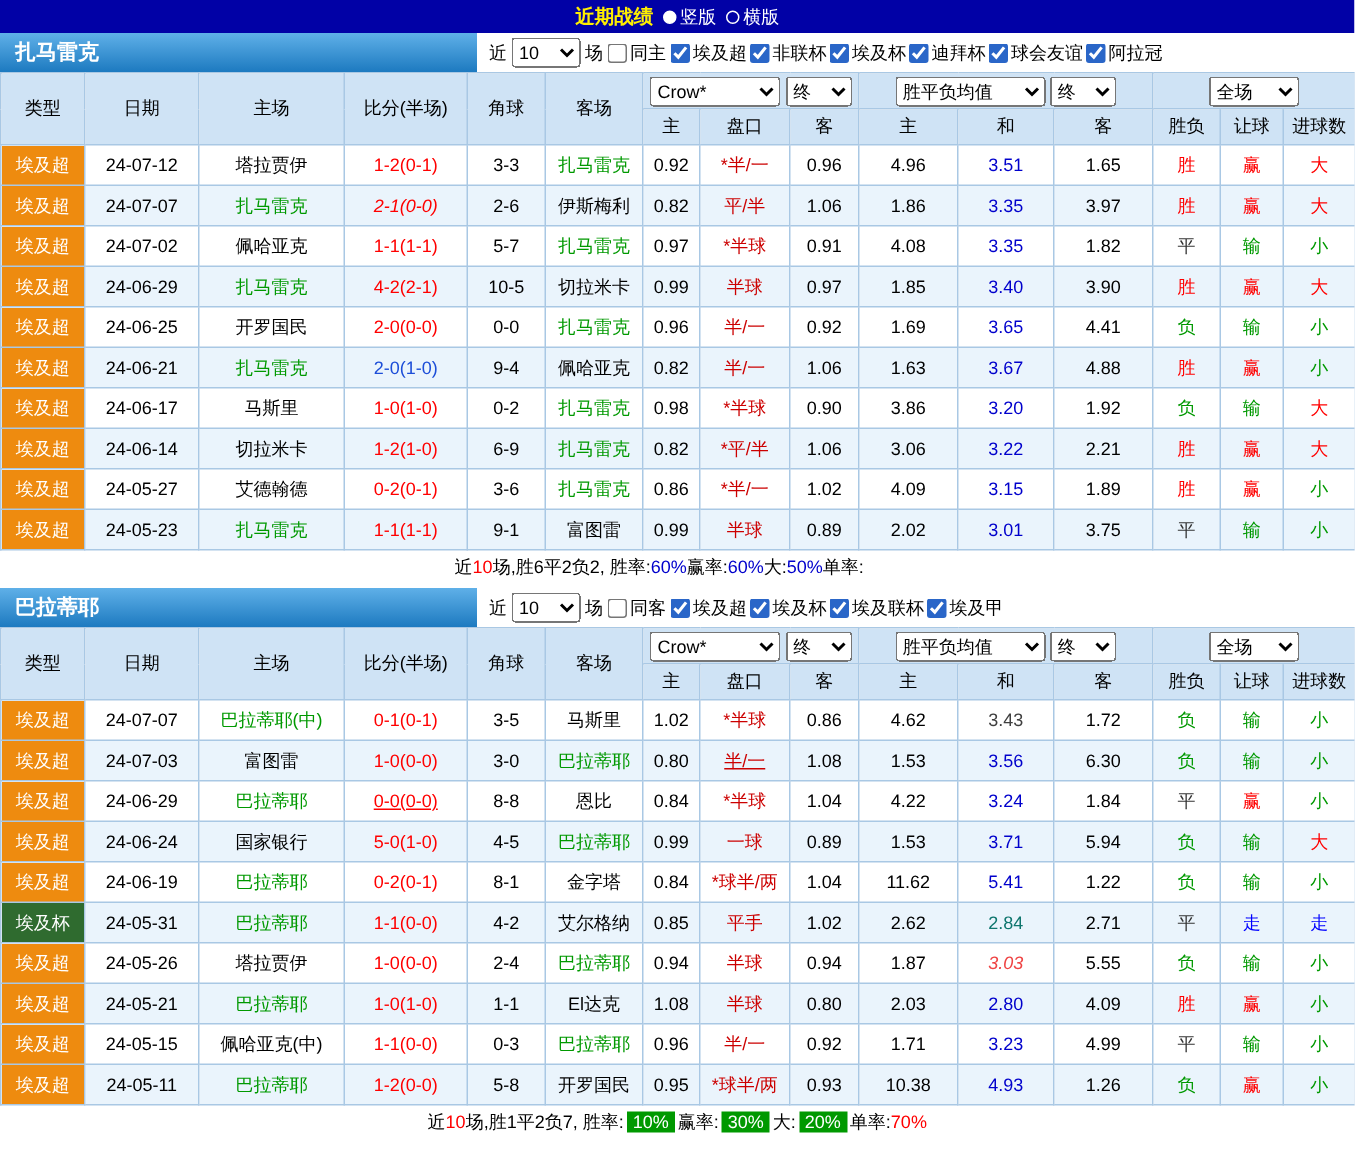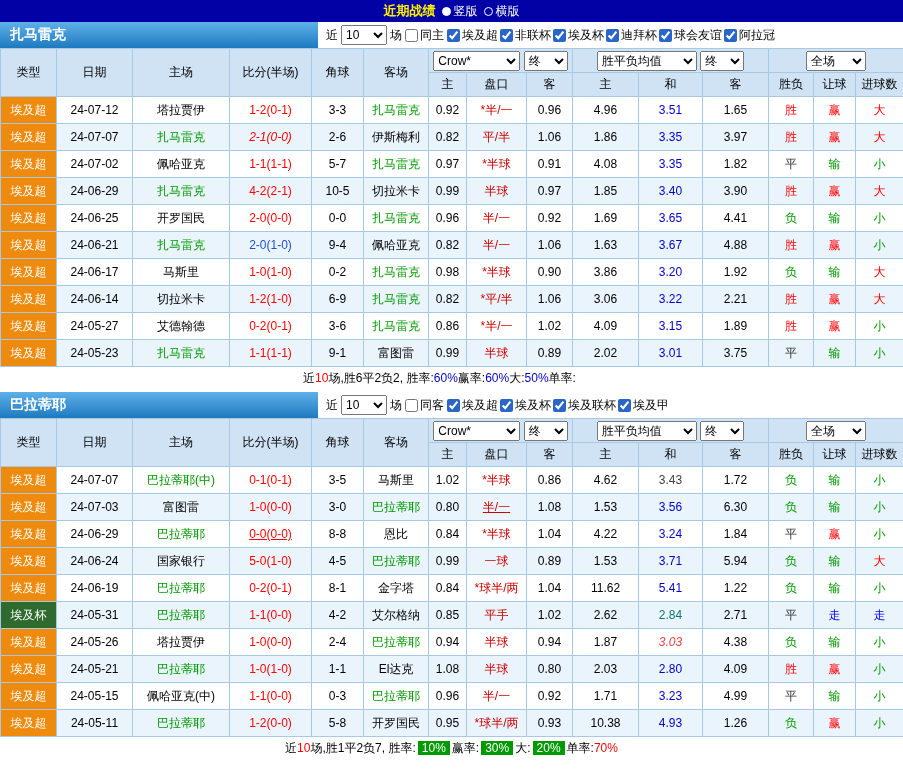--- a/index.html
+++ b/index.html
@@ -539,21 +539,21 @@
           <td>24-05-26</td>
           <td>塔拉贾伊</td>
           <td style="color: rgb(255, 0, 0);">1-0(0-0)</td>
           <td>2-4</td>
           <td style="color: rgb(0, 153, 0);">巴拉蒂耶</td>
           <td>0.94</td>
           <td style="color: rgb(204, 0, 0);">半球</td>
           <td>0.94</td>
           <td>1.87</td>
           <td style="color: #ef4444; font-style: italic;">3.03</td>
-          <td>4.38</td>
+          <td>5.55</td>
           <td style="color: rgb(0, 153, 0);">负</td>
           <td style="color: rgb(0, 153, 0);">输</td>
           <td style="color: rgb(0, 153, 0);">小</td>
         </tr>
         <tr>
           <td style="color: rgb(255, 255, 255); background: rgb(238, 139, 15);">埃及超</td>
           <td>24-05-21</td>
           <td style="color: rgb(0, 153, 0);">巴拉蒂耶</td>
           <td style="color: rgb(255, 0, 0);">1-0(1-0)</td>
           <td>1-1</td>

